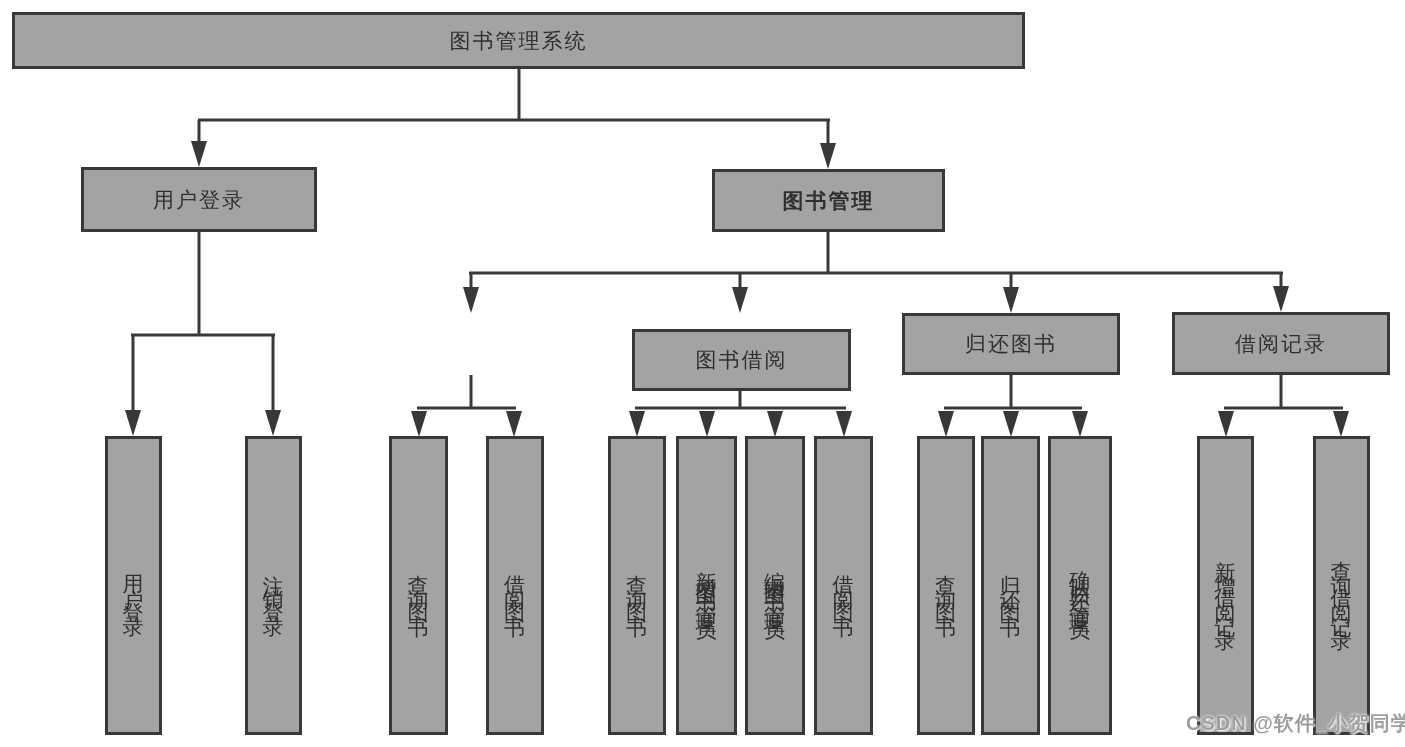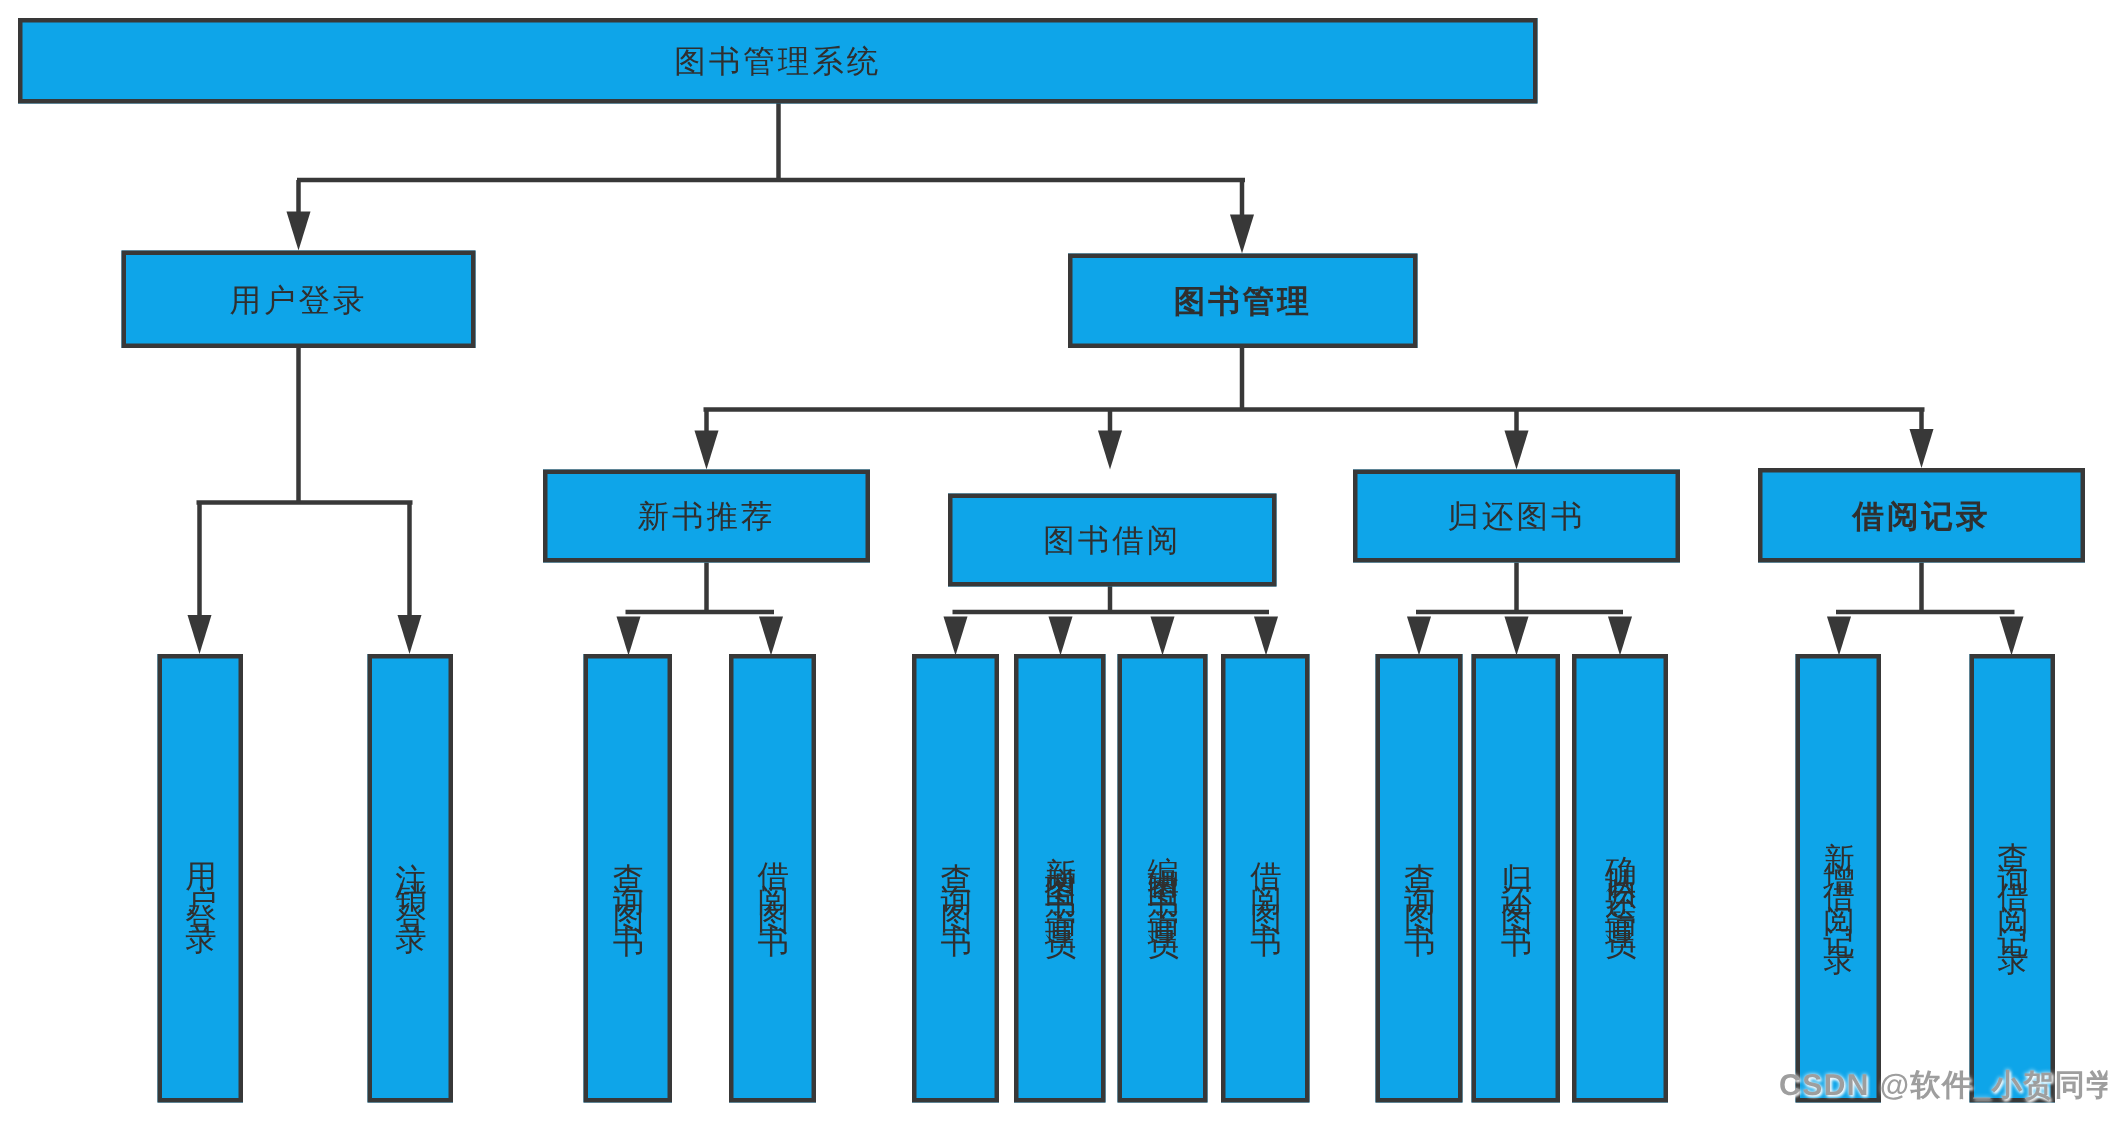--- a/index.html
+++ b/index.html
@@ -5,21 +5,21 @@
   html,body{margin:0;padding:0;}
   body{
     width:1405px;height:747px;position:relative;overflow:hidden;
     background:#ffffff;
     font-family:"Liberation Sans","DejaVu Sans",sans-serif;
   }
   .canvas{position:absolute;inset:0;}
   svg.connectors{position:absolute;left:0;top:0;z-index:1;}
   .box{
     position:absolute;box-sizing:border-box;
-    border:3px solid #383838;background:#0ea5e9;
+    border:3px solid #383838;background:#a3a3a3;
     display:flex;align-items:center;justify-content:center;
     z-index:2;
   }
   .box .label{
     font-size:21px;color:#2f2f2f;letter-spacing:2px;white-space:nowrap;
   }
   .leaf .vtext{
     writing-mode:vertical-rl;text-orientation:mixed;
     font-size:21px;color:#2f2f2f;line-height:1.1;
     letter-spacing:14px;white-space:nowrap;
@@ -94,30 +94,27 @@
     <span class="label">图书管理系统</span>
   </div>
 
   <div class="box" style="left:81px;top:167px;width:236px;height:65px;">
     <span class="label">用户登录</span>
   </div>
   <div class="box" style="left:712px;top:169px;width:233px;height:63px;font-weight:bold;">
     <span class="label">图书管理</span>
   </div>
 
-  <div class="box" style="left:362px;top:313px;width:218px;height:62px;">
-    <span class="label">新书推荐</span>
-  </div>
   <div class="box" style="left:632px;top:329px;width:219px;height:62px;">
     <span class="label">图书借阅</span>
   </div>
   <div class="box" style="left:902px;top:313px;width:218px;height:62px;">
     <span class="label">归还图书</span>
   </div>
-  <div class="box" style="left:1172px;top:312px;width:218px;height:63px;font-weight:bold;">
+  <div class="box" style="left:1172px;top:312px;width:218px;height:63px;">
     <span class="label">借阅记录</span>
   </div>
 
   <div class="box leaf" style="left:105px;top:436px;width:57px;height:299px;">
     <span class="vtext">用户登录</span>
   </div>
   <div class="box leaf" style="left:245px;top:436px;width:57px;height:299px;">
     <span class="vtext">注销登录</span>
   </div>
 

